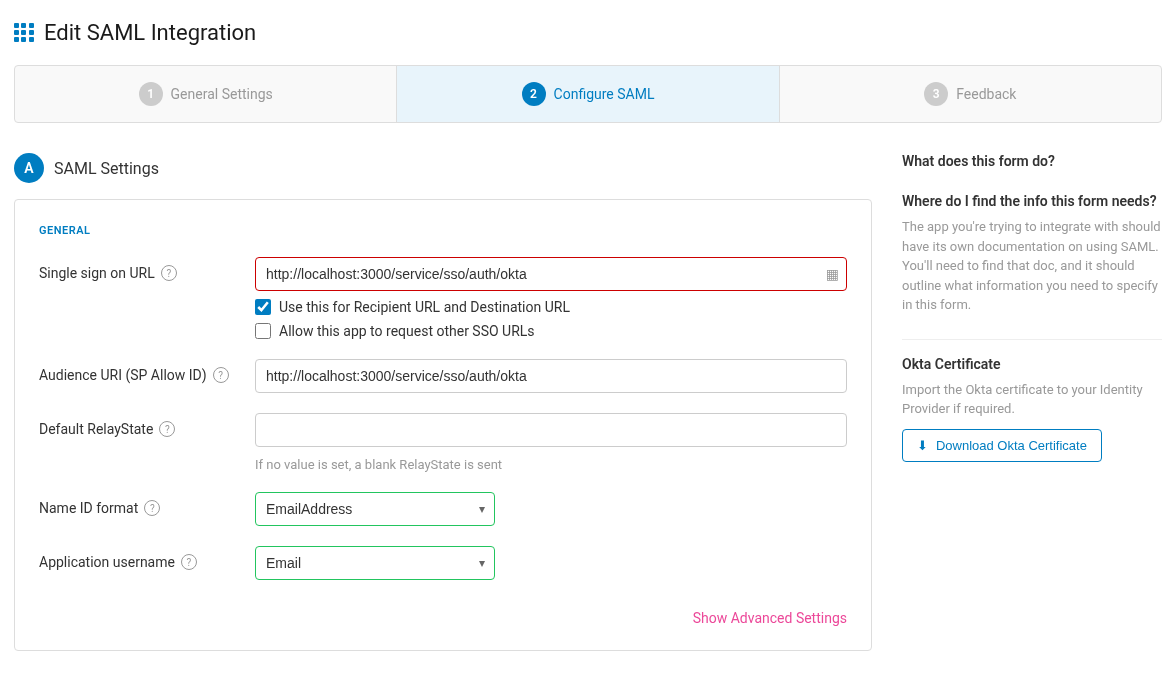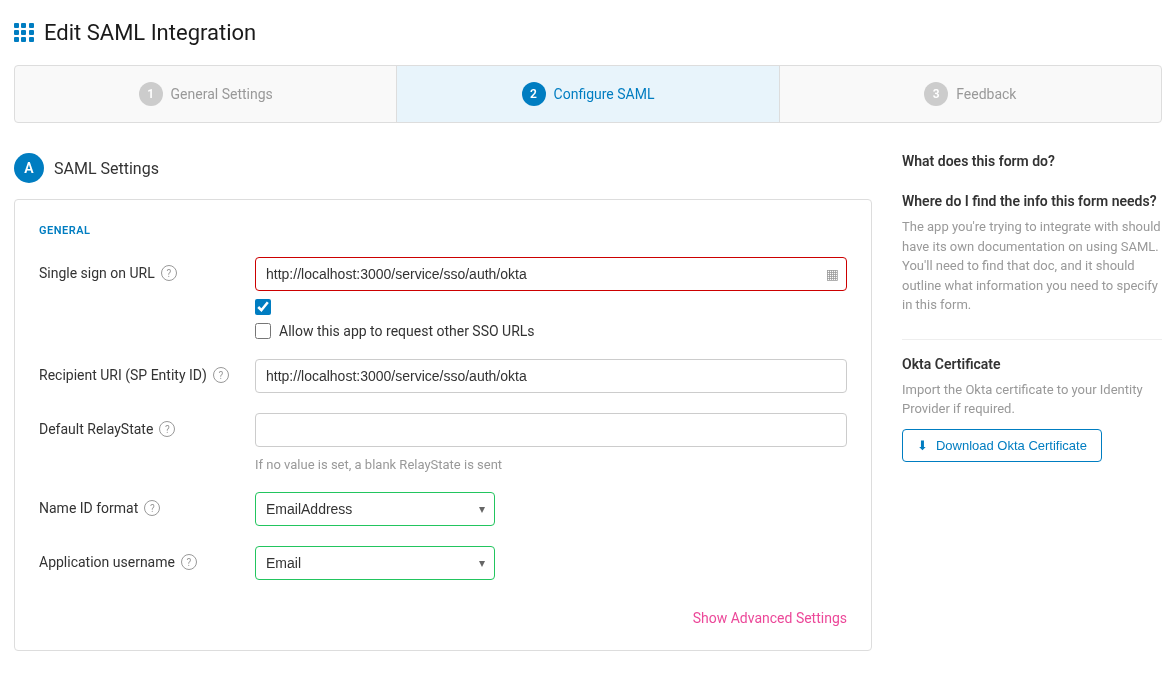--- a/index.html
+++ b/index.html
@@ -350,31 +350,32 @@
             <span>Single sign on URL</span>
             <div class="help-icon">?</div>
           </div>
           <div class="form-input-col">
             <div class="sso-input-wrapper">
               <input type="text" class="text-input" value="http://localhost:3000/service/sso/auth/okta" style="">
               <span class="input-icon-btn">▦</span>
             </div>
             <div class="checkbox-row">
               <input type="checkbox" class="checkbox-checked" checked="" style="">
+              <label>Use this for Recipient URL and Destination URL</label>
             </div>
             <div class="checkbox-row">
               <input type="checkbox" style="">
               <label>Allow this app to request other SSO URLs</label>
             </div>
           </div>
         </div>
 
         <div class="form-row">
           <div class="form-label-col">
-            <span>Recipient URI (SP Entity ID)</span>
+            <span>Audience URI (SP Allow ID)</span>
             <div class="help-icon">?</div>
           </div>
           <div class="form-input-col">
             <input type="text" class="text-input" value="http://localhost:3000/service/sso/auth/okta" style="">
           </div>
         </div>
 
         <div class="form-row">
           <div class="form-label-col">
             <span>Default RelayState</span>

